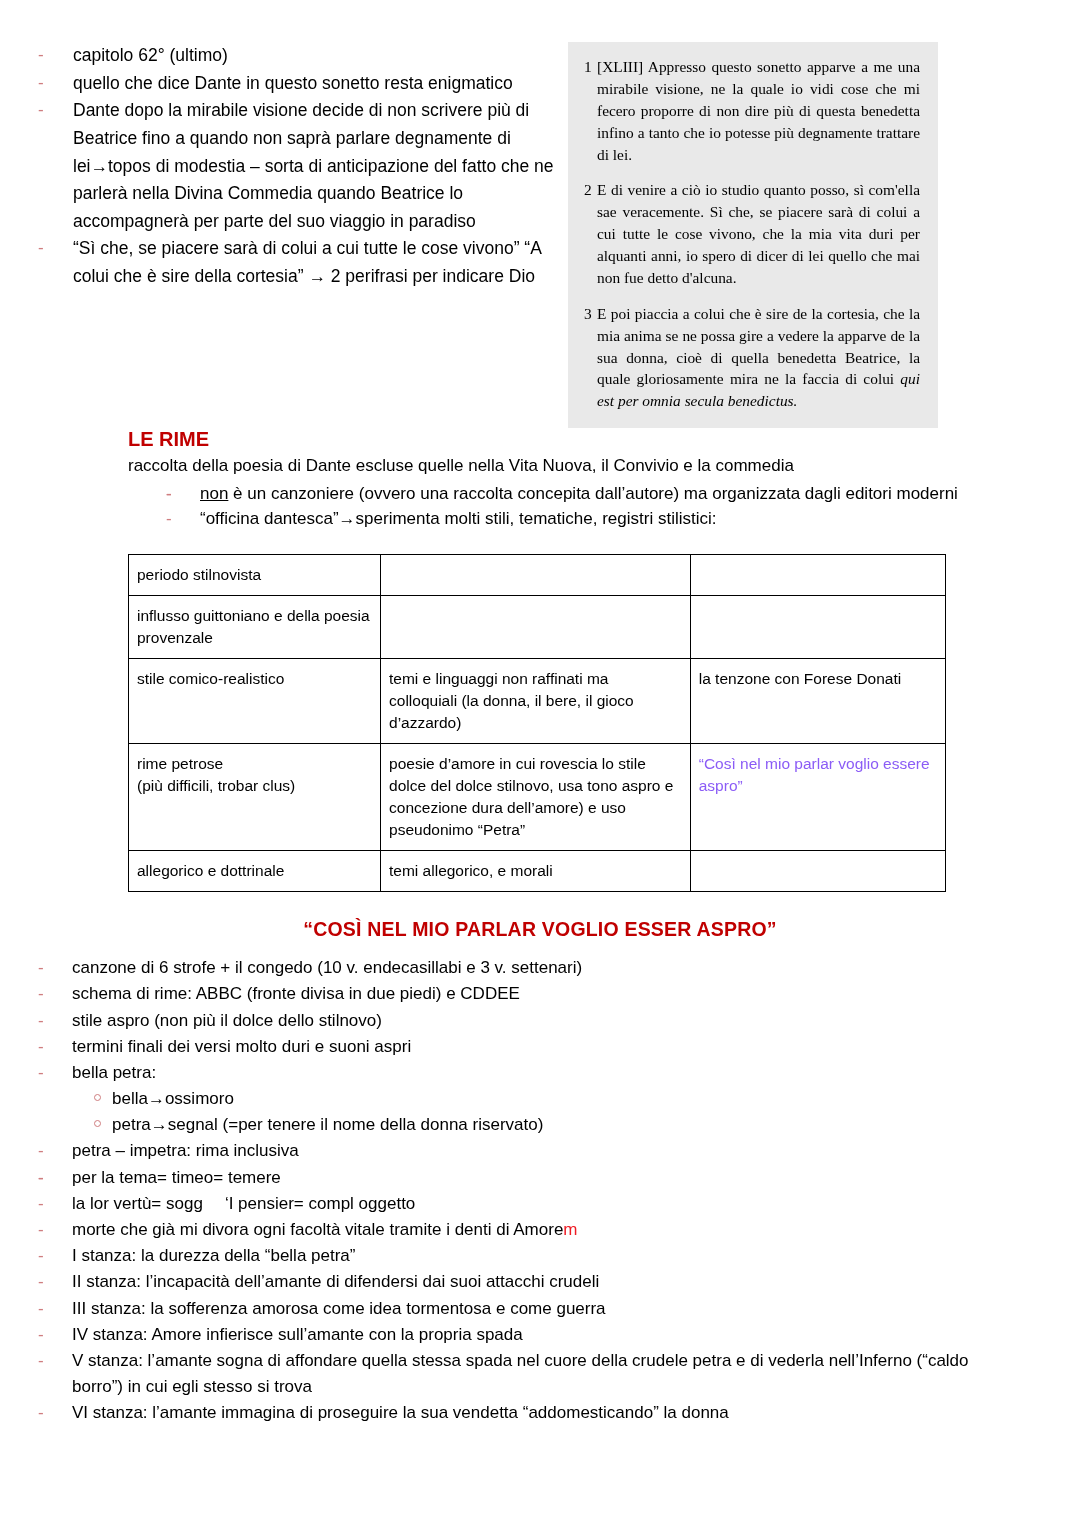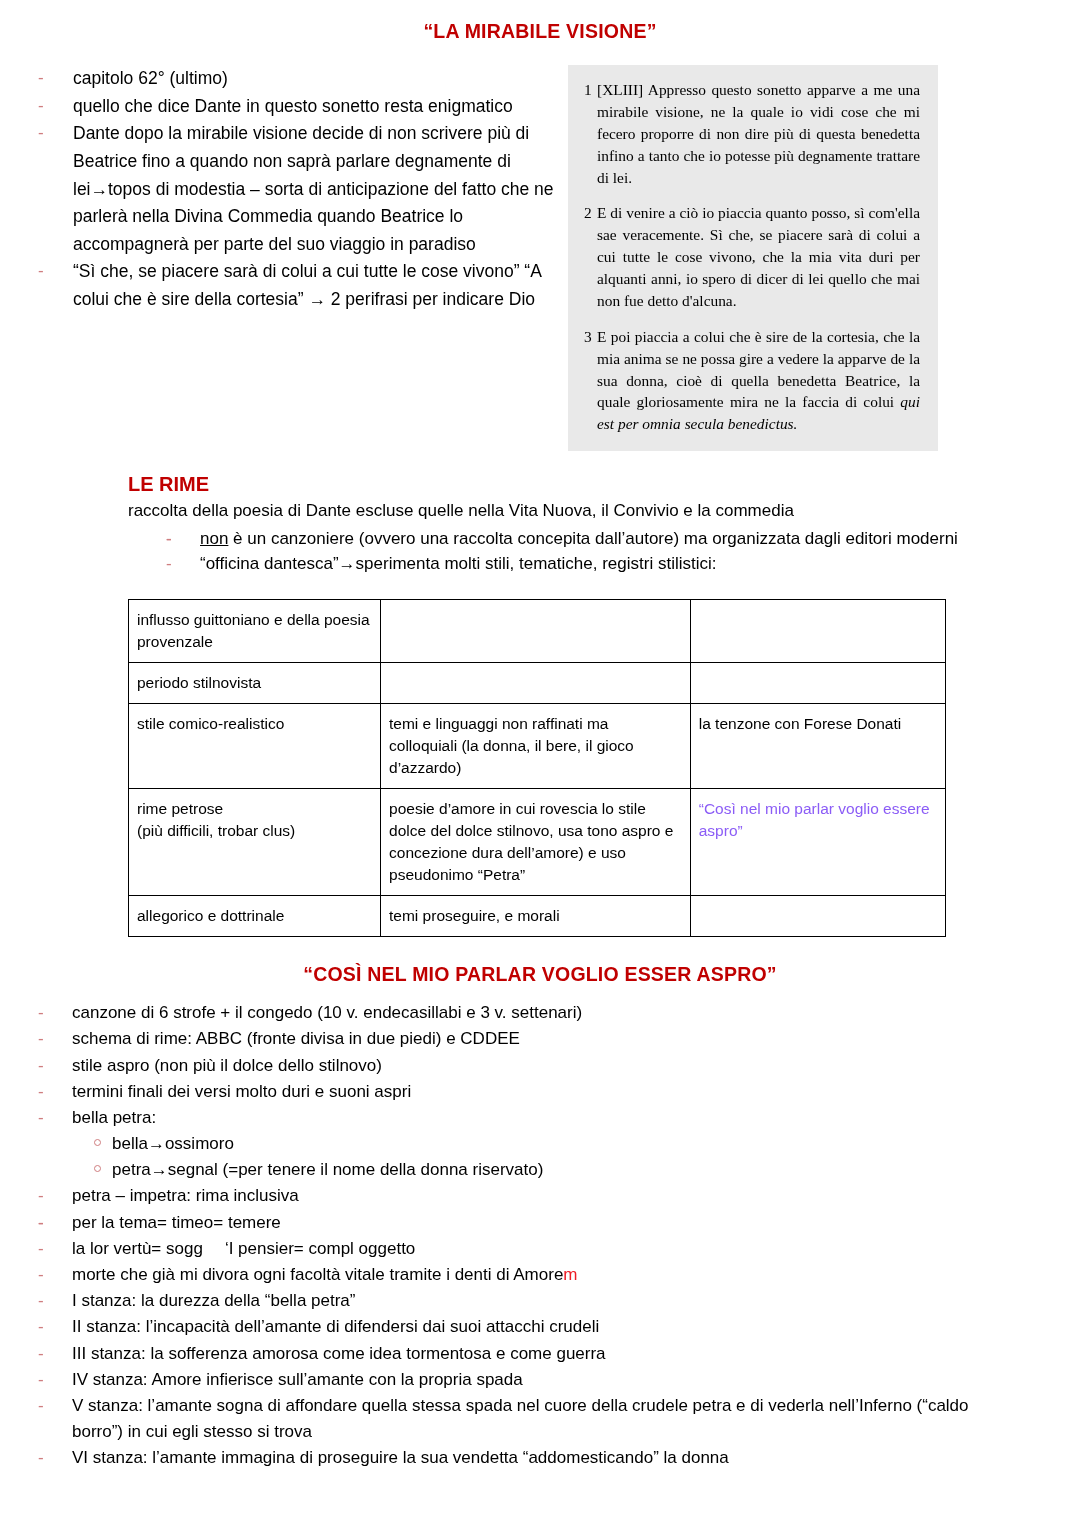--- a/index.html
+++ b/index.html
@@ -115,21 +115,21 @@
     flex: 0 0 13px;
     text-align: left;
   }
   .quote-text {
     flex: 1 1 auto;
     text-align: justify;
   }
   .quote-text i { font-style: italic; }
 
   
-  .sec2 { margin-top: 22px; padding-left: 128px; padding-right: 60px; }
+  .sec2 { padding-left: 128px; padding-right: 60px; }
   .sec2 .lead {
     font-size: 17px;
     line-height: 1.5;
     margin-top: 2px;
   }
   .sec2 ul.dash-list { margin-top: 2px; }
   .sec2 ul.dash-list > li {
     padding-left: 72px;
     font-size: 17px;
     line-height: 1.52;
@@ -174,21 +174,20 @@
   .sec3 ul.circle-list > li > .marker-o { left: 94px; }
   .red-inline { color: #ee1c24; }
   .gap { display: inline-block; width: 22px; }
 </style>
 </head>
 <body>
 
 <div class="page">
 
   <div class="sec1">
-    <div class="title-center">“LA MIRABILE VISIONE”</div>
 
     <div class="sec1-inner">
       <div class="sec1-left">
         <ul class="dash-list">
           <li>
             <span class="marker">-</span>
             <span>capitolo 62° (ultimo)</span>
           </li>
           <li>
             <span class="marker">-</span>
@@ -205,21 +204,21 @@
         </ul>
       </div>
 
       <div class="quote-box">
         <div class="quote-para">
           <span class="quote-num">1</span>
           <span class="quote-text"><span>[XLIII] Appresso questo sonetto apparve a me una mirabile visione, ne la quale io vidi cose che mi fecero proporre di non dire più di questa benedetta infino a tanto che io potesse più degnamente trattare di lei.</span><i></i></span>
         </div>
         <div class="quote-para">
           <span class="quote-num">2</span>
-          <span class="quote-text"><span>E di venire a ciò io piaccia quanto posso, sì com'ella sae veracemente. Sì che, se piacere sarà di colui a cui tutte le cose vivono, che la mia vita duri per alquanti anni, io spero di dicer di lei quello che mai non fue detto d'alcuna.</span><i></i></span>
+          <span class="quote-text"><span>E di venire a ciò io studio quanto posso, sì com'ella sae veracemente. Sì che, se piacere sarà di colui a cui tutte le cose vivono, che la mia vita duri per alquanti anni, io spero di dicer di lei quello che mai non fue detto d'alcuna.</span><i></i></span>
         </div>
         <div class="quote-para">
           <span class="quote-num">3</span>
           <span class="quote-text"><span>E poi piaccia a colui che è sire de la cortesia, che la mia anima se ne possa gire a vedere la apparve de la sua donna, cioè di quella benedetta Beatrice, la quale gloriosamente mira ne la faccia di colui </span><i>qui est per omnia secula benedictus.</i></span>
         </div>
       </div>
     </div>
   </div>
 
   <div class="sec2">
@@ -237,43 +236,43 @@
         <span class="marker">-</span>
         <span>“officina dantesca”→sperimenta molti stili, tematiche, registri stilistici:</span>
       </li>
     </ul>
   </div>
 
   <div class="tbl-wrap">
     <table class="styles">
       <tbody>
         <tr>
-          <td class="c1">influsso guittoniano e della poesia provenzale</td>
+          <td class="c1">periodo stilnovista</td>
           <td class="c2"></td>
           <td class="c3"></td>
         </tr>
         <tr>
-          <td class="c1">periodo stilnovista</td>
+          <td class="c1">influsso guittoniano e della poesia provenzale</td>
           <td class="c2"></td>
           <td class="c3"></td>
         </tr>
         <tr>
           <td class="c1">stile comico-realistico</td>
           <td class="c2">temi e linguaggi non raffinati ma colloquiali (la donna, il bere, il gioco d’azzardo)</td>
           <td class="c3">la tenzone con Forese Donati</td>
         </tr>
         <tr>
           <td class="c1" style="white-space:pre-line;">rime petrose
 (più difficili, trobar clus)</td>
           <td class="c2">poesie d’amore in cui rovescia lo stile dolce del dolce stilnovo, usa tono aspro e concezione dura dell’amore) e uso pseudonimo “Petra”</td>
           <td class="c3 red-cell">“Così nel mio parlar voglio essere aspro”</td>
         </tr>
         <tr>
           <td class="c1">allegorico e dottrinale</td>
-          <td class="c2">temi proseguire, e morali</td>
+          <td class="c2">temi allegorico, e morali</td>
           <td class="c3"></td>
         </tr>
       </tbody>
     </table>
   </div>
 
   <div class="sec3">
     <div class="title-center heading">“COSÌ NEL MIO PARLAR VOGLIO ESSER ASPRO”</div>
 
     <ul class="dash-list">

